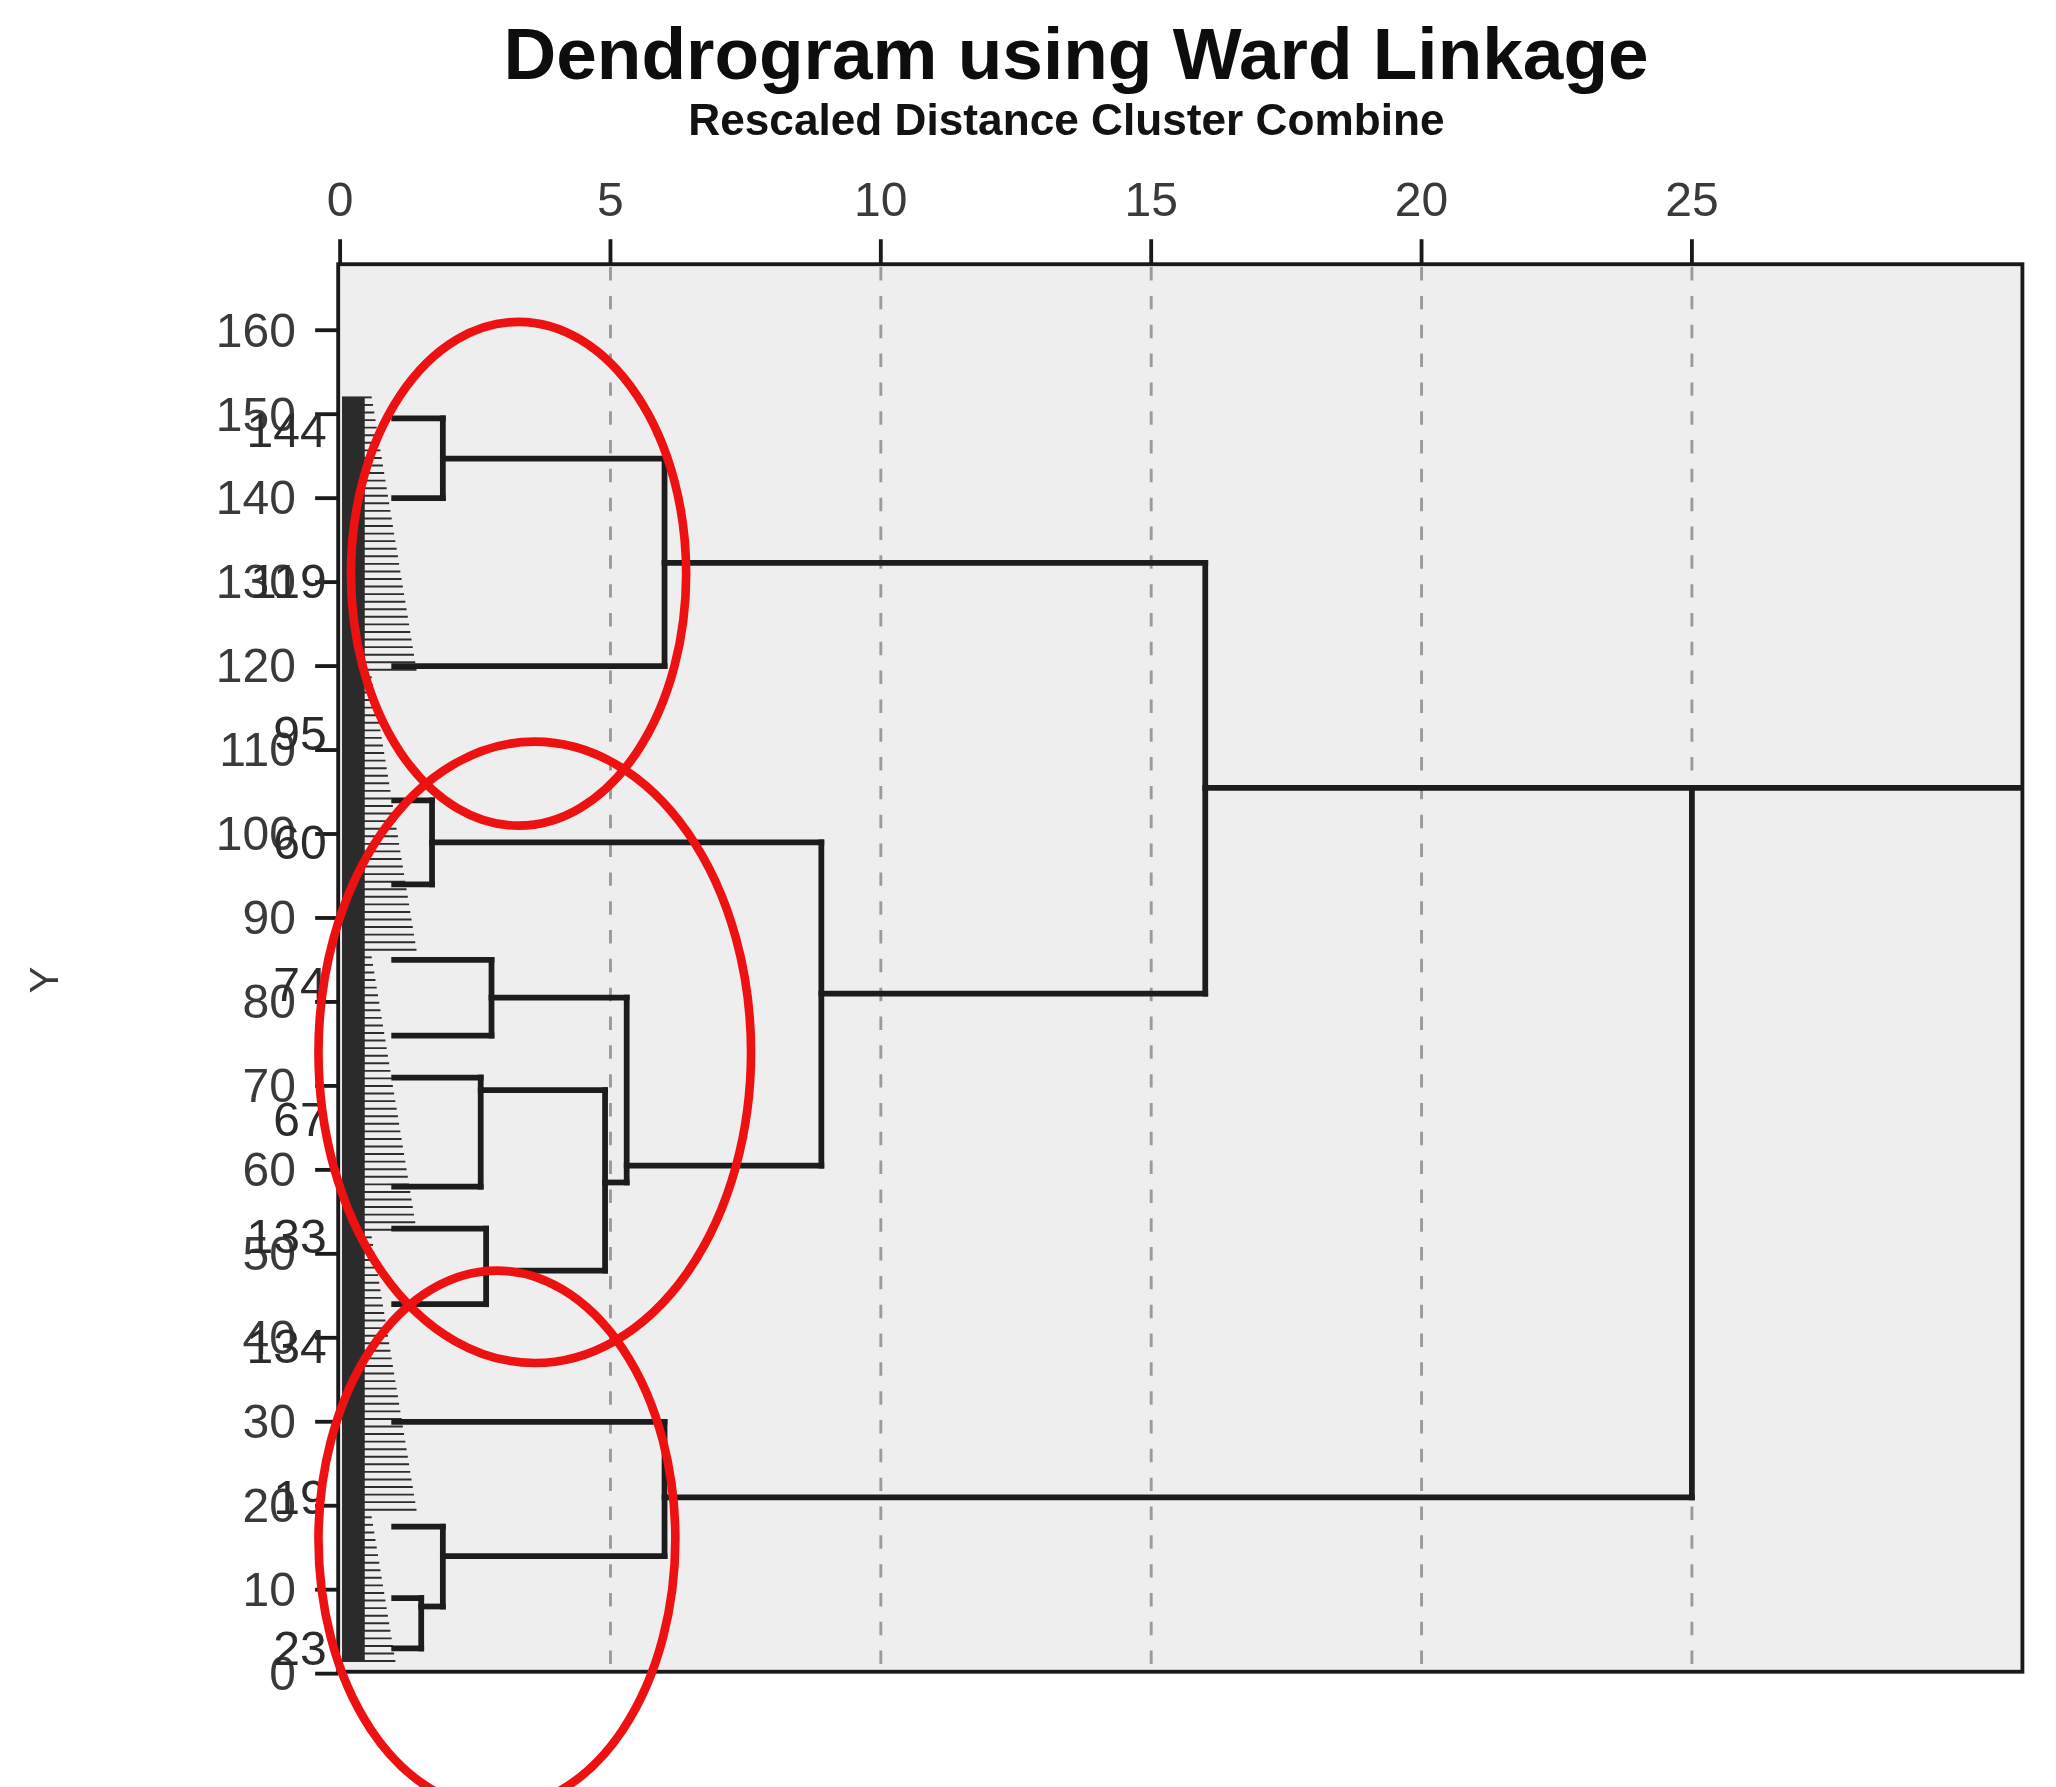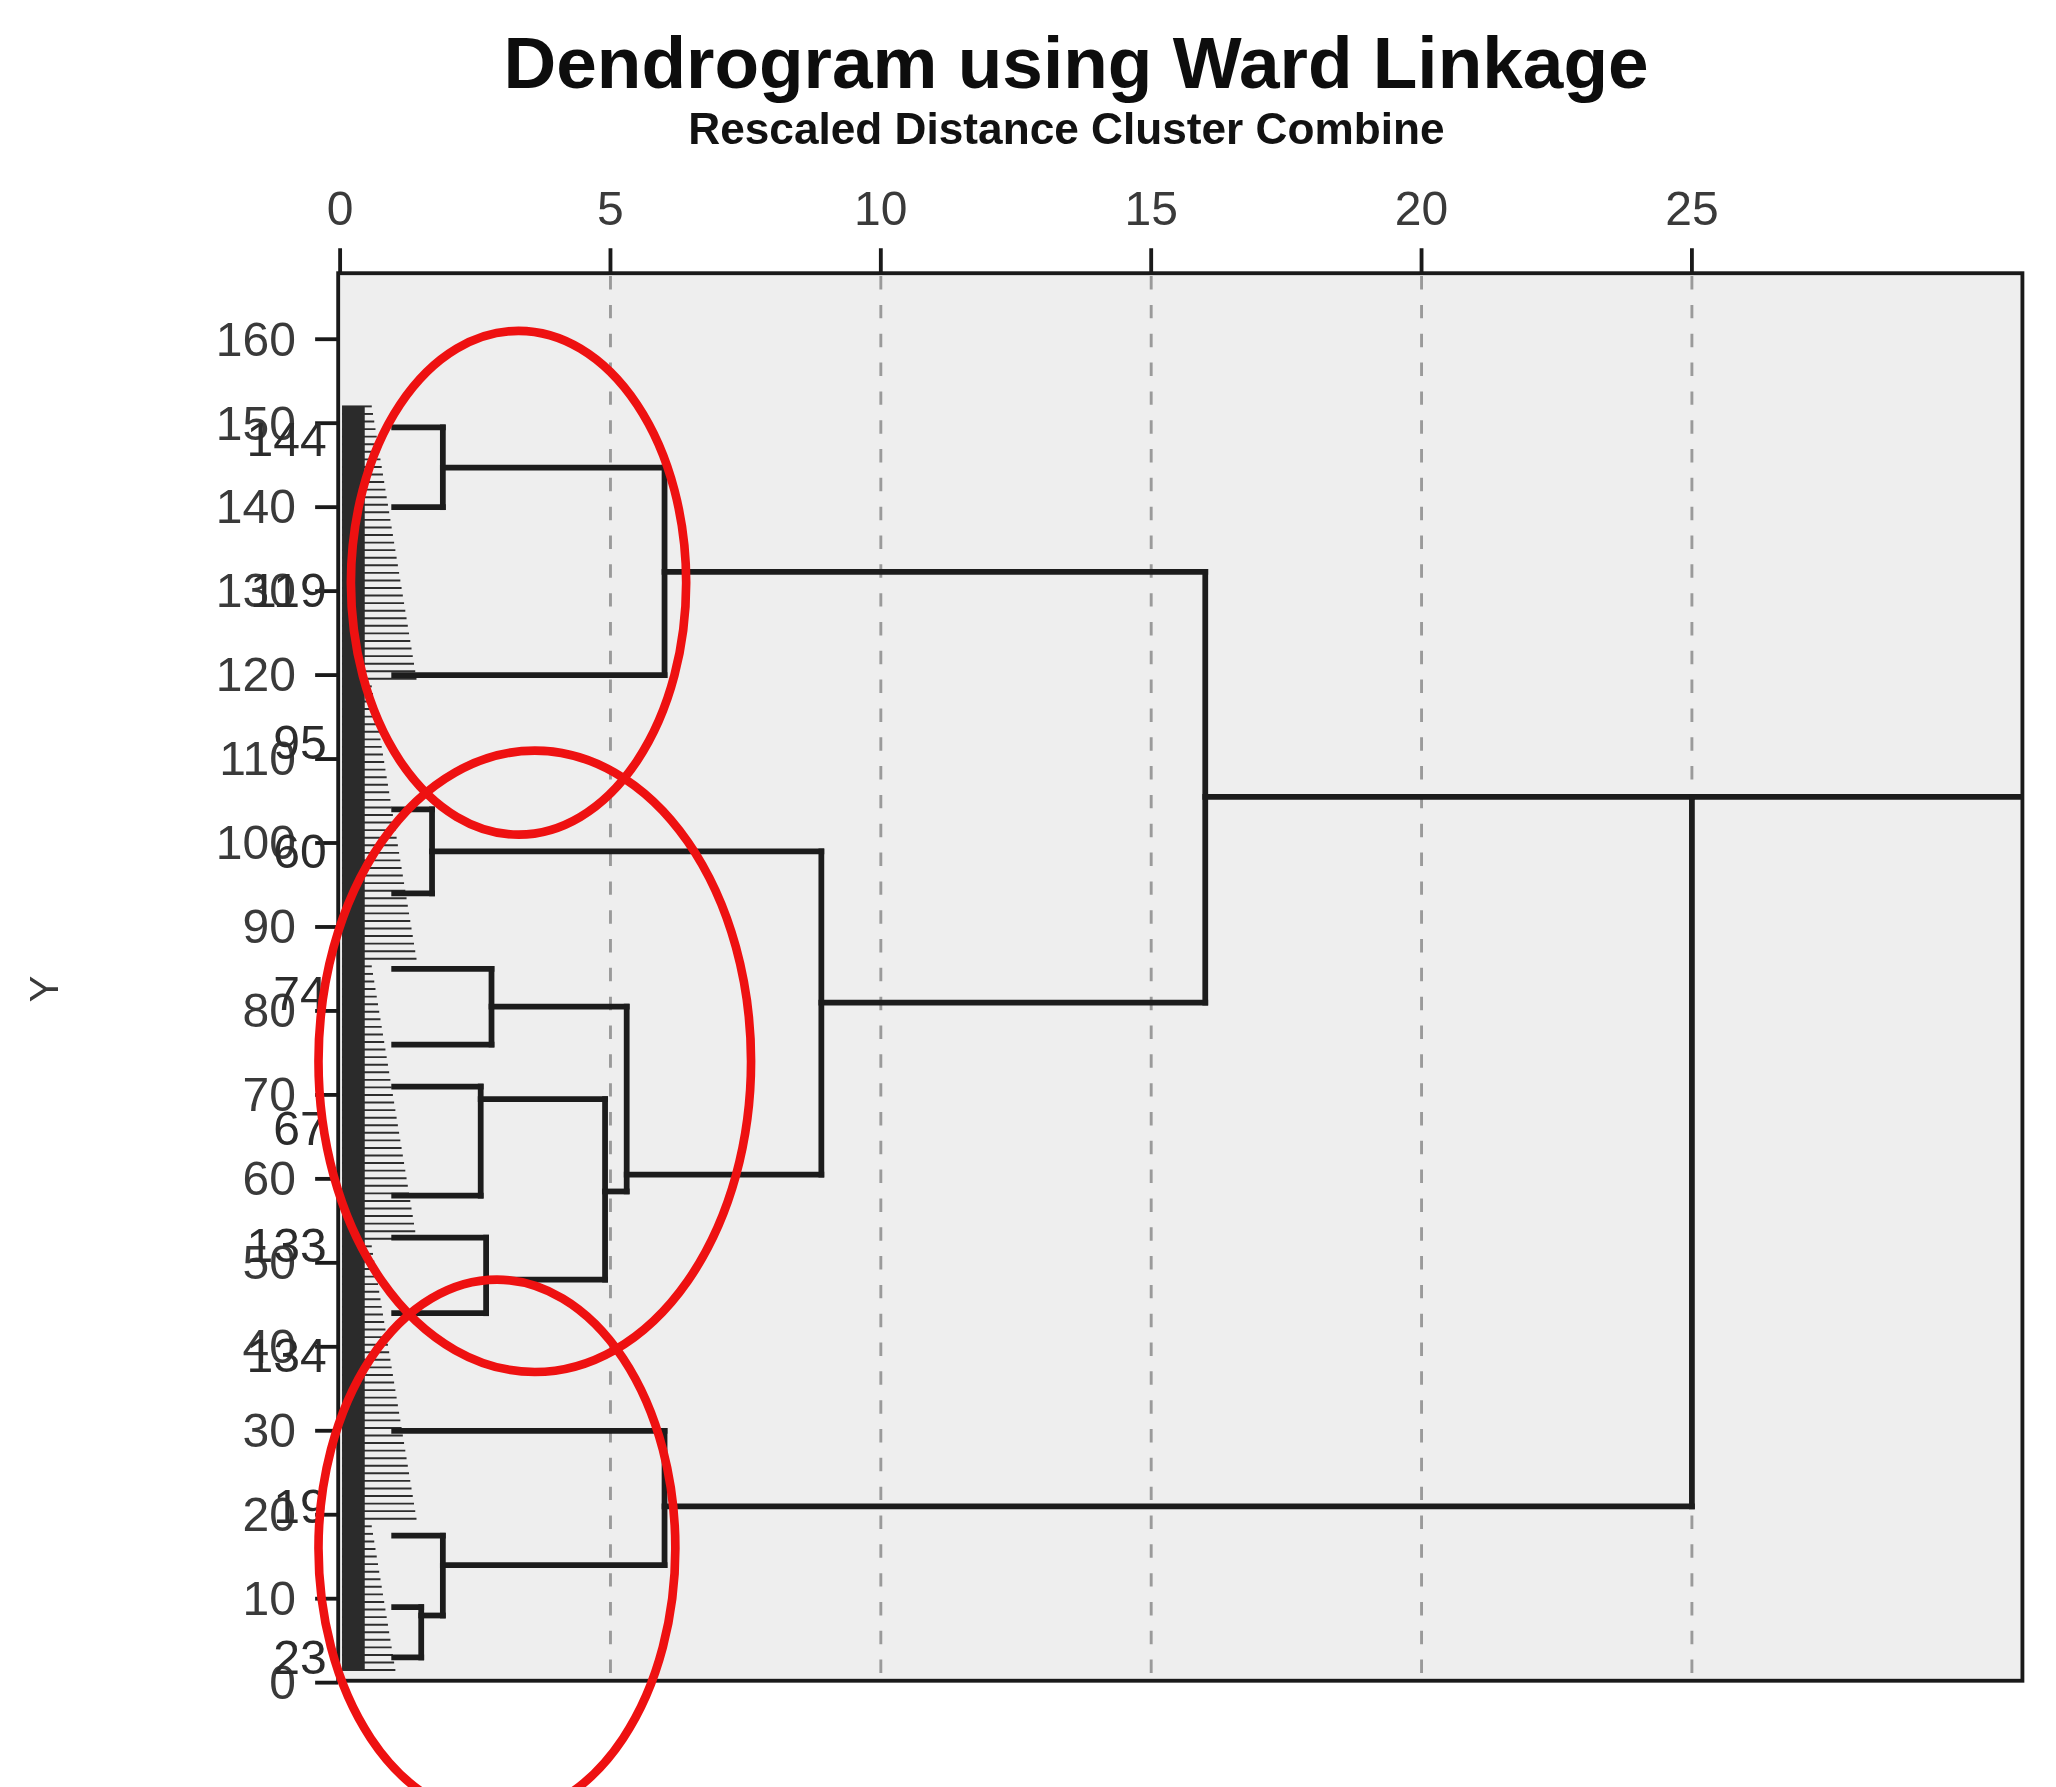--- a/index.html
+++ b/index.html
@@ -8,21 +8,20 @@
   }
   body {
     width: 2057px; height: 1788px;
     font-family: "Liberation Sans", sans-serif;
     position: relative;
     overflow: hidden;
   }
   #root {
     position: absolute;
     inset: 0;
-    margin-top: 9px;
   }
   svg.figure {
     display: block;
     width: 2057px;
     height: 1788px;
   }
   .title-text {
     font-family: "Liberation Sans", sans-serif;
     font-weight: bold;
     font-size: 76px;

